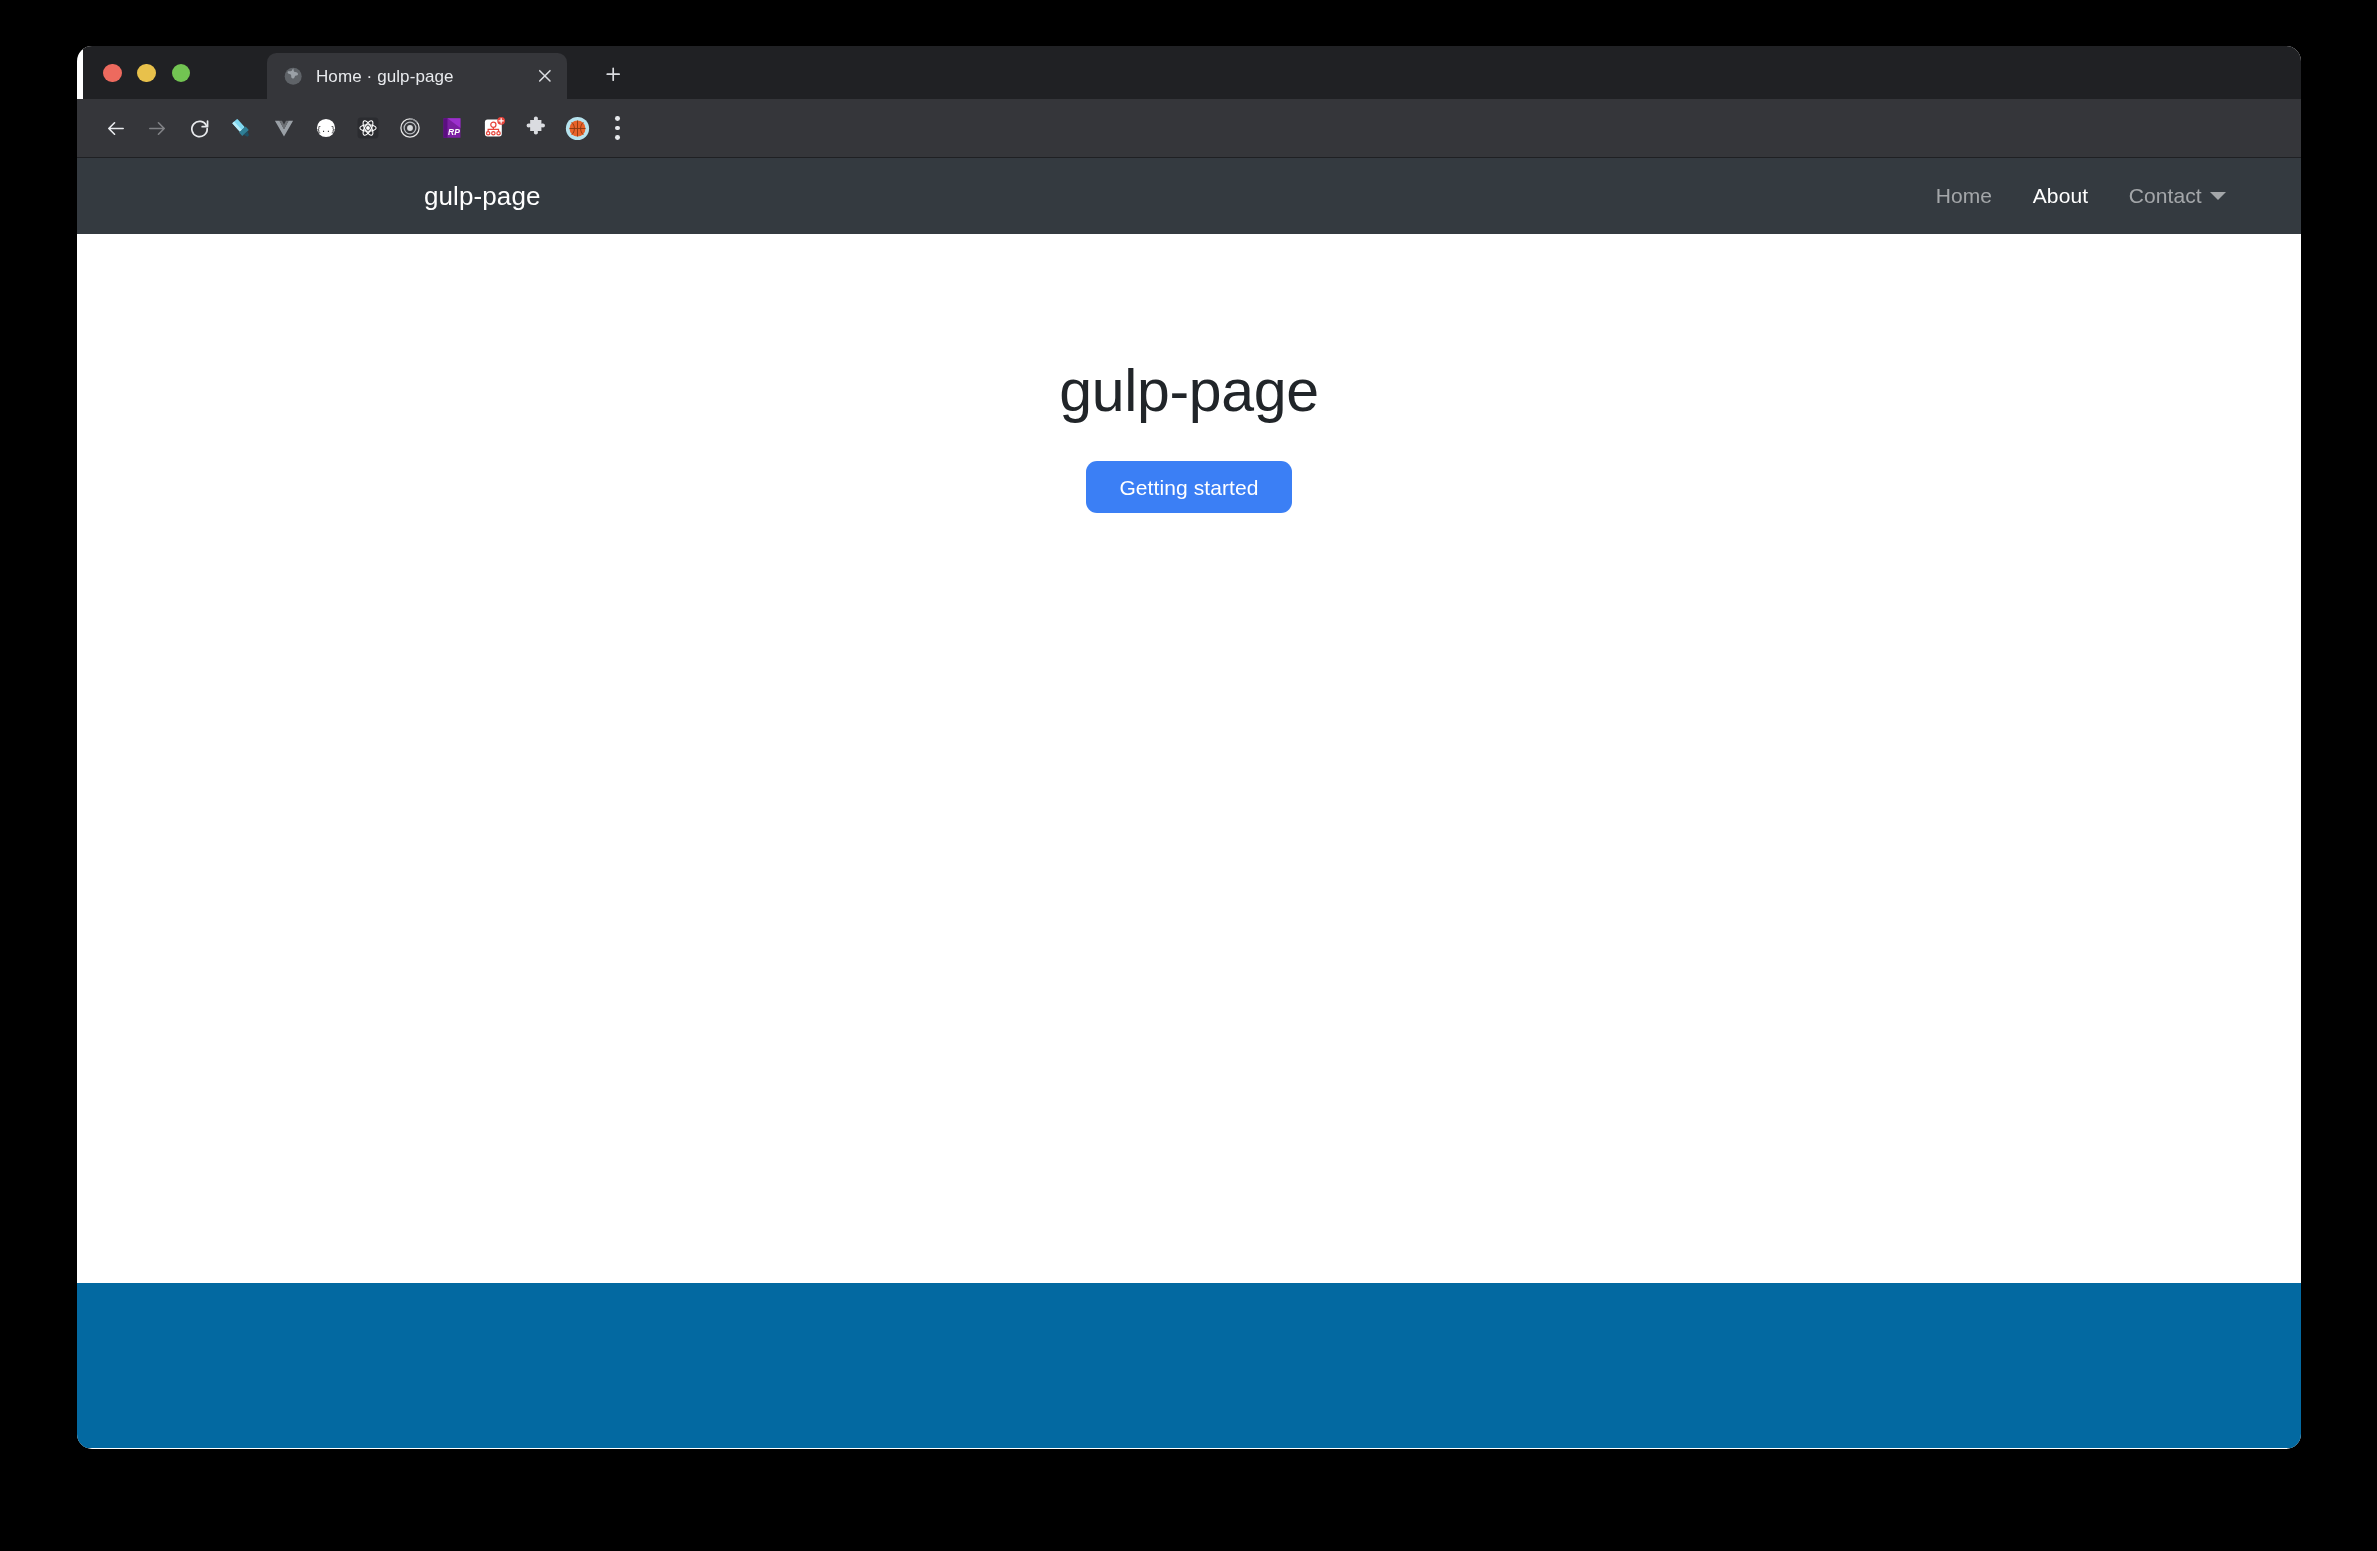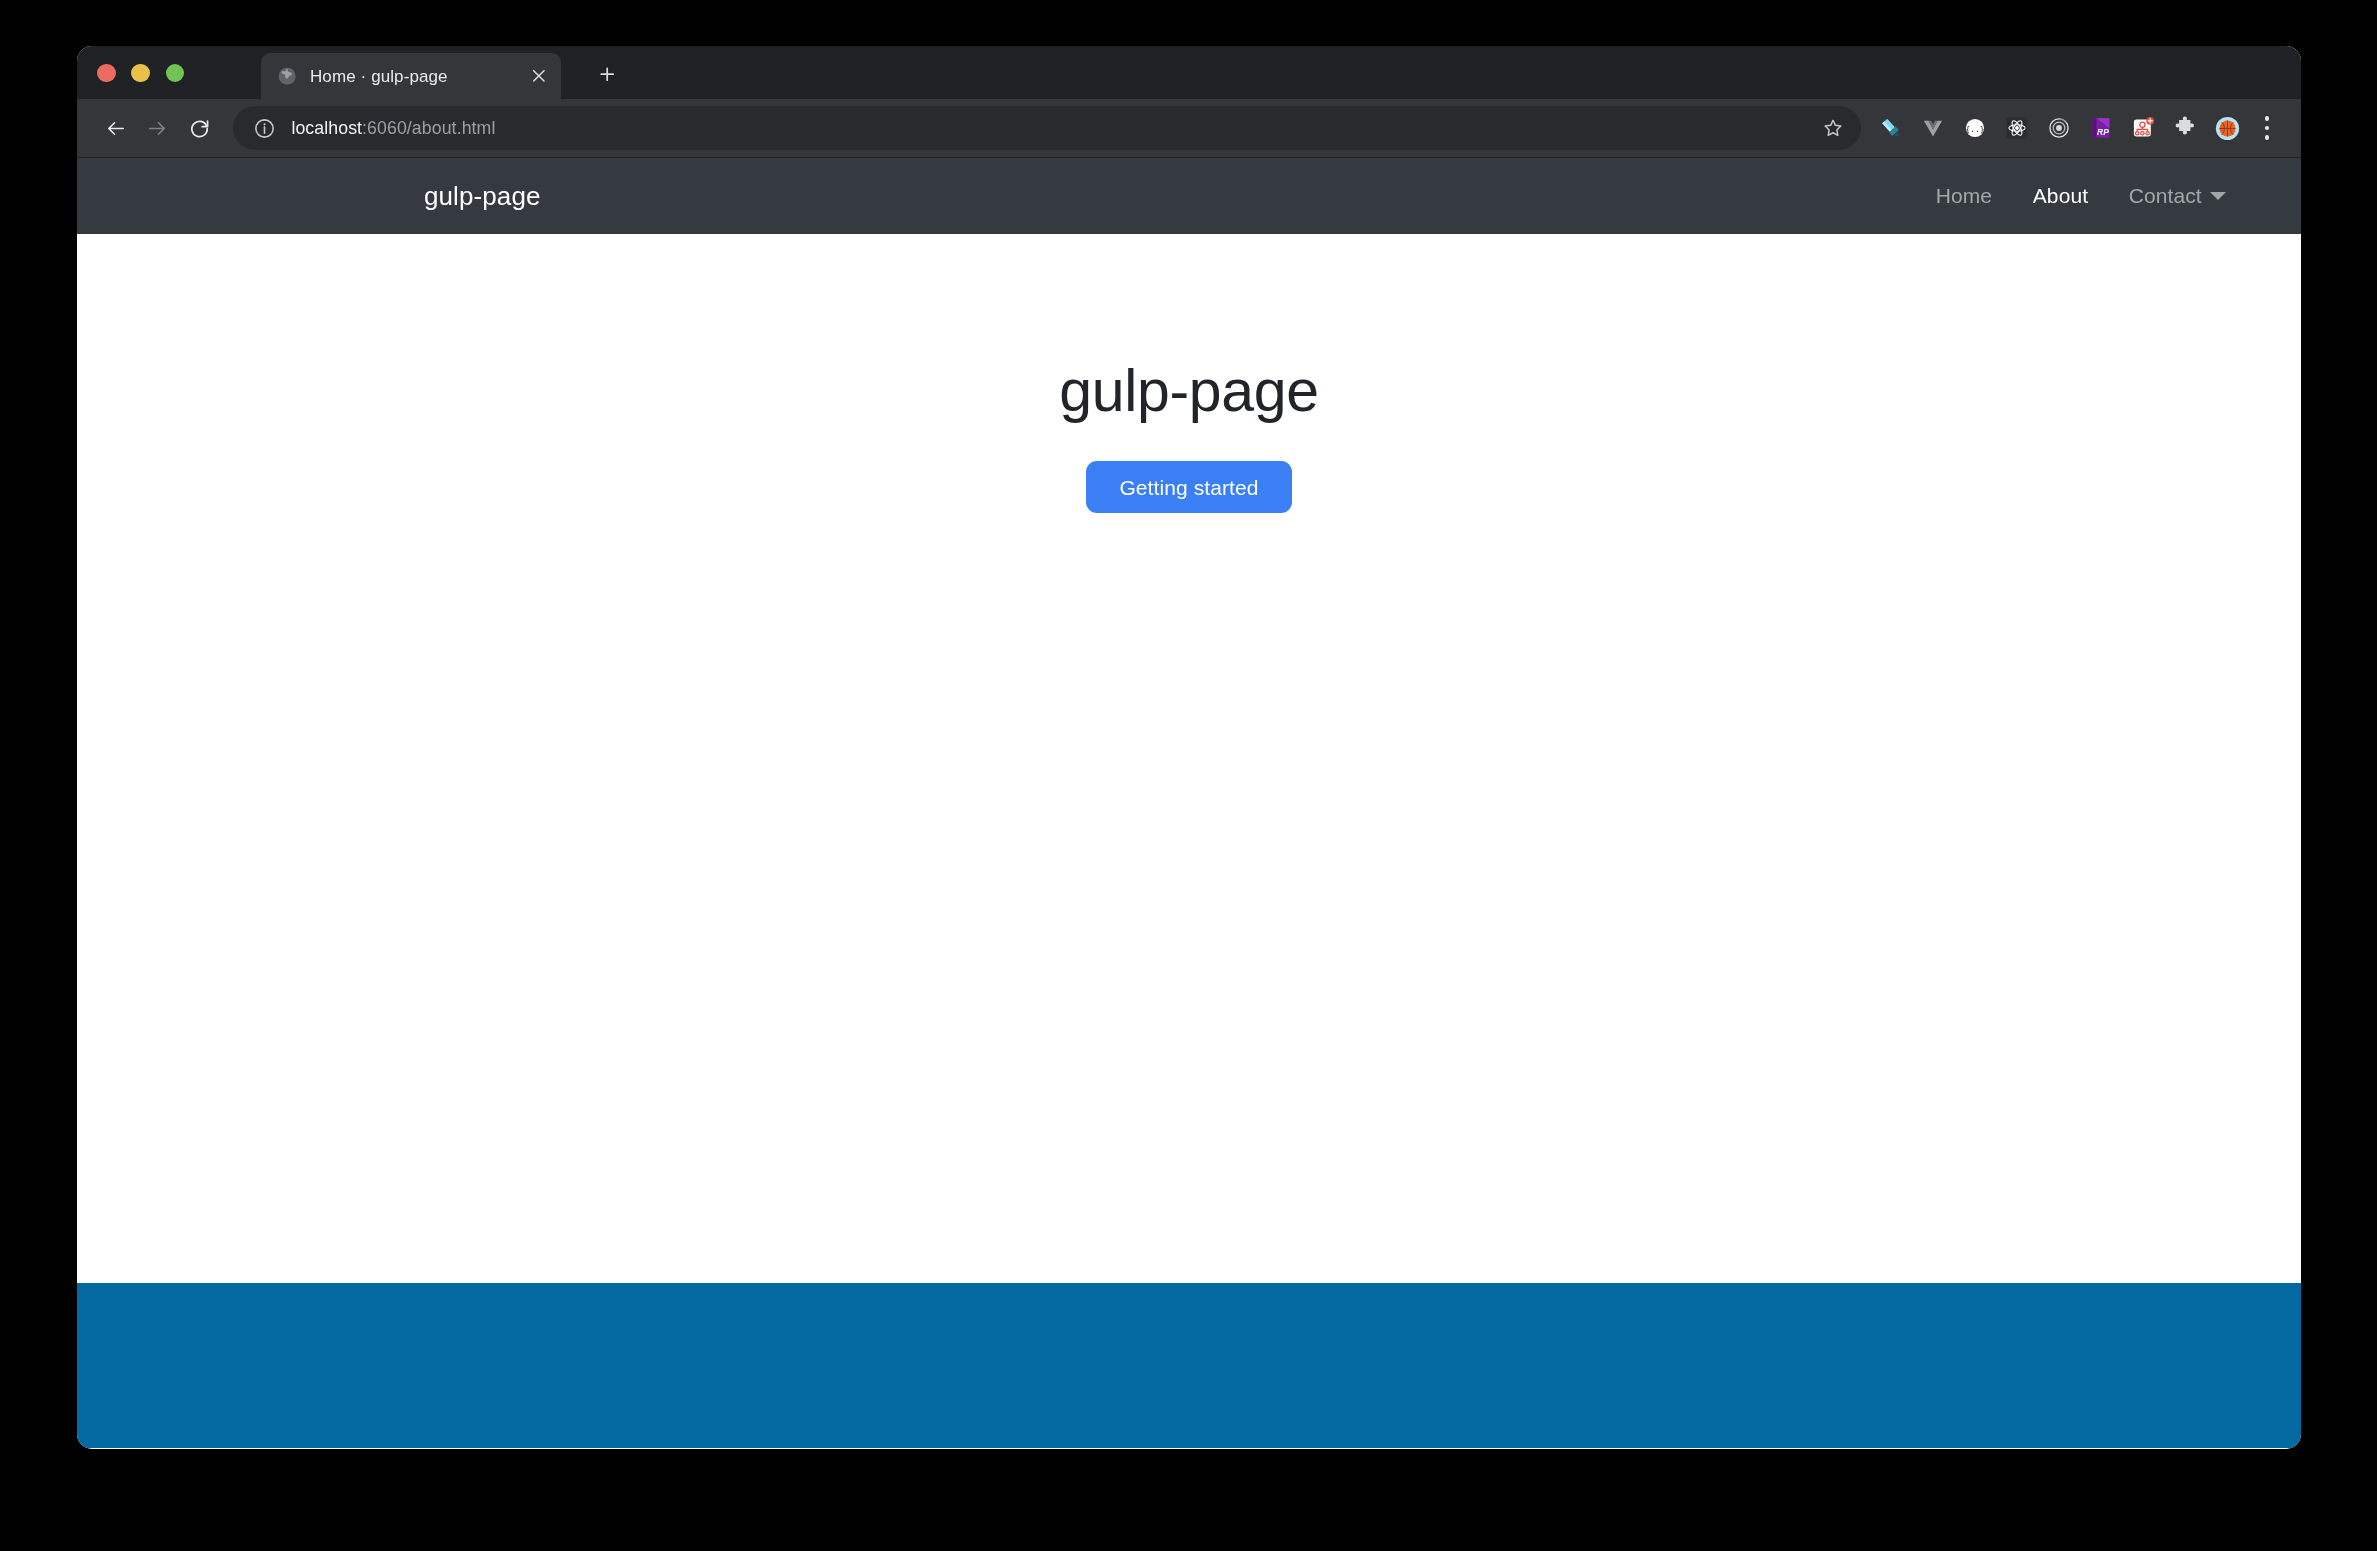--- a/index.html
+++ b/index.html
@@ -30,20 +30,21 @@
   }
 
   
   .tab-strip {
     position: relative;
     height: 53px;
     background: #202124;
     display: flex;
     align-items: flex-end;
     padding-left: 20.4px;
+    margin-left: 6px;
   }
   .traffic-lights {
     position: absolute;
     left: 20.4px;
     top: 17.7px;
     display: flex;
     gap: 15.7px;
     align-items: center;
   }
   .traffic-light {
@@ -363,35 +364,20 @@
       </svg>
     </div>
 
     <div class="nav-btn">
       <svg width="23" height="23" viewBox="0 0 24 24">
         <path d="M19.3 9.2A8 8 0 1 0 20 12" stroke="#e8eaed" stroke-width="1.8" fill="none" stroke-linecap="round"></path>
         <path d="M20.4 4.4 L20.4 10.1 L14.8 10.1" stroke="#e8eaed" stroke-width="1.8" fill="none" stroke-linecap="round" stroke-linejoin="round"></path>
       </svg>
     </div>
 
-    <div class="omnibox">
-      <span class="site-info-icon">
-        <svg width="23" height="23" viewBox="0 0 24 24">
-          <circle cx="12" cy="12" r="9" stroke="#c6cace" stroke-width="1.6" fill="none"></circle>
-          <circle cx="12" cy="7.6" r="1.15" fill="#c6cace"></circle>
-          <path d="M12 10.6 V17" stroke="#c6cace" stroke-width="1.7" stroke-linecap="round"></path>
-        </svg>
-      </span>
-      <span class="url-text"><span class="host">localhost</span><span>:6060/about.html</span></span>
-      <span class="bookmark-star">
-        <svg width="22" height="22" viewBox="0 0 24 24">
-          <path d="M12 3.6 L14.6 9.1 L20.5 9.9 L16.2 14.1 L17.3 20 L12 17.2 L6.7 20 L7.8 14.1 L3.5 9.9 L9.4 9.1 Z" fill="none" stroke="#c6cace" stroke-width="1.6" stroke-linejoin="round"></path>
-        </svg>
-      </span>
-    </div>
 
     <div class="ext-bar">
 
       <div class="ext-icon">
         <svg width="27" height="27" viewBox="0 0 40 40">
           <g transform="rotate(-42 20 20)">
             <rect x="15" y="5" width="10" height="17" rx="1.5" fill="#7fd8f0"></rect>
             <rect x="15" y="5" width="4" height="17" fill="#b6ecfa"></rect>
             <rect x="13.5" y="22" width="13" height="7" fill="#2f7f96"></rect>
             <path d="M16 29 H24 L21.5 35 H18.5 Z" fill="#1d4f63"></path>

